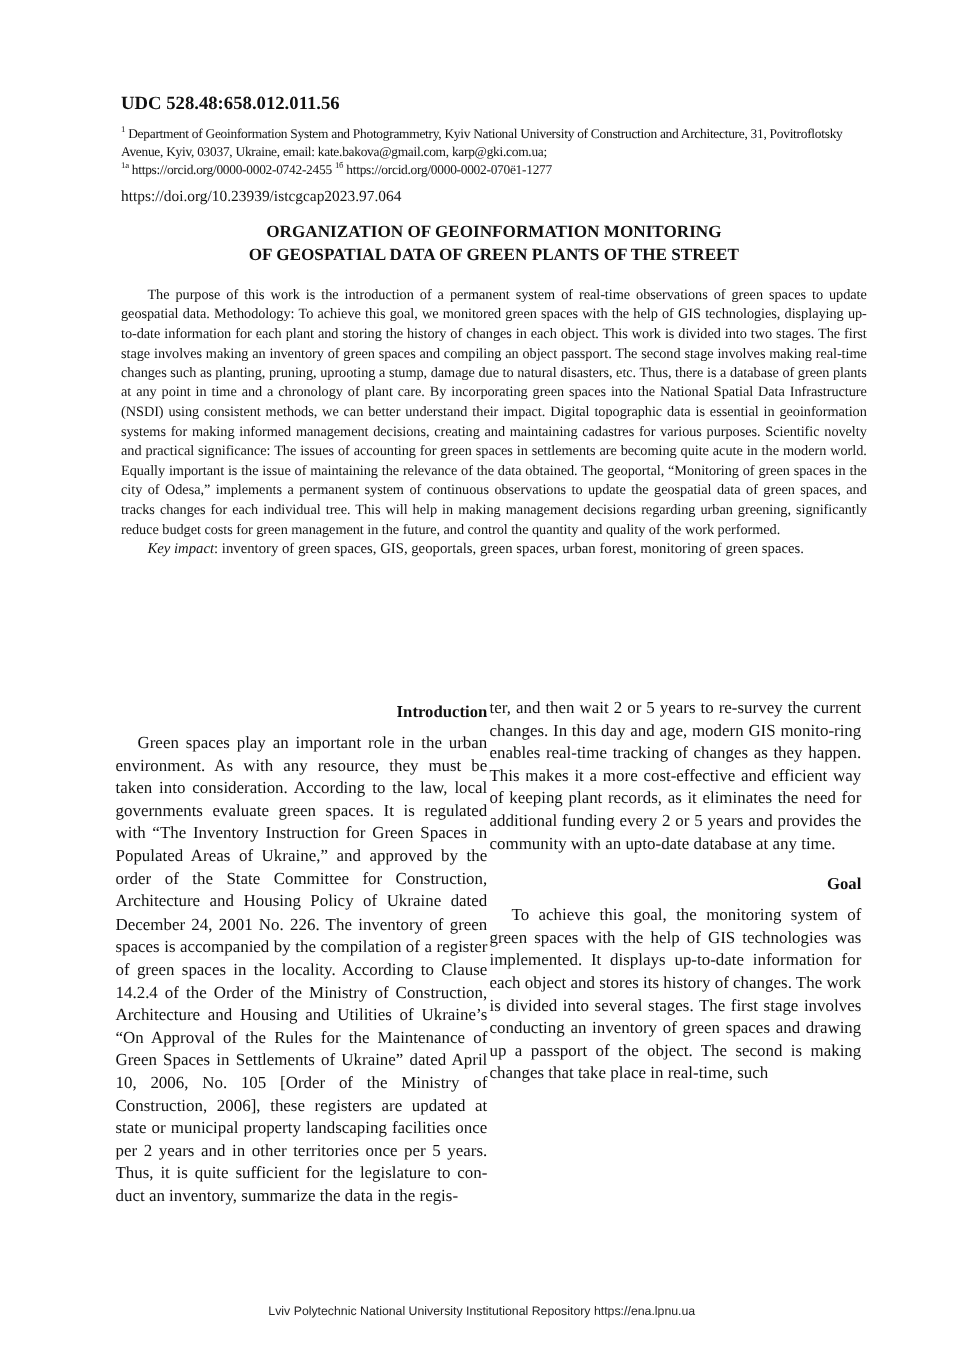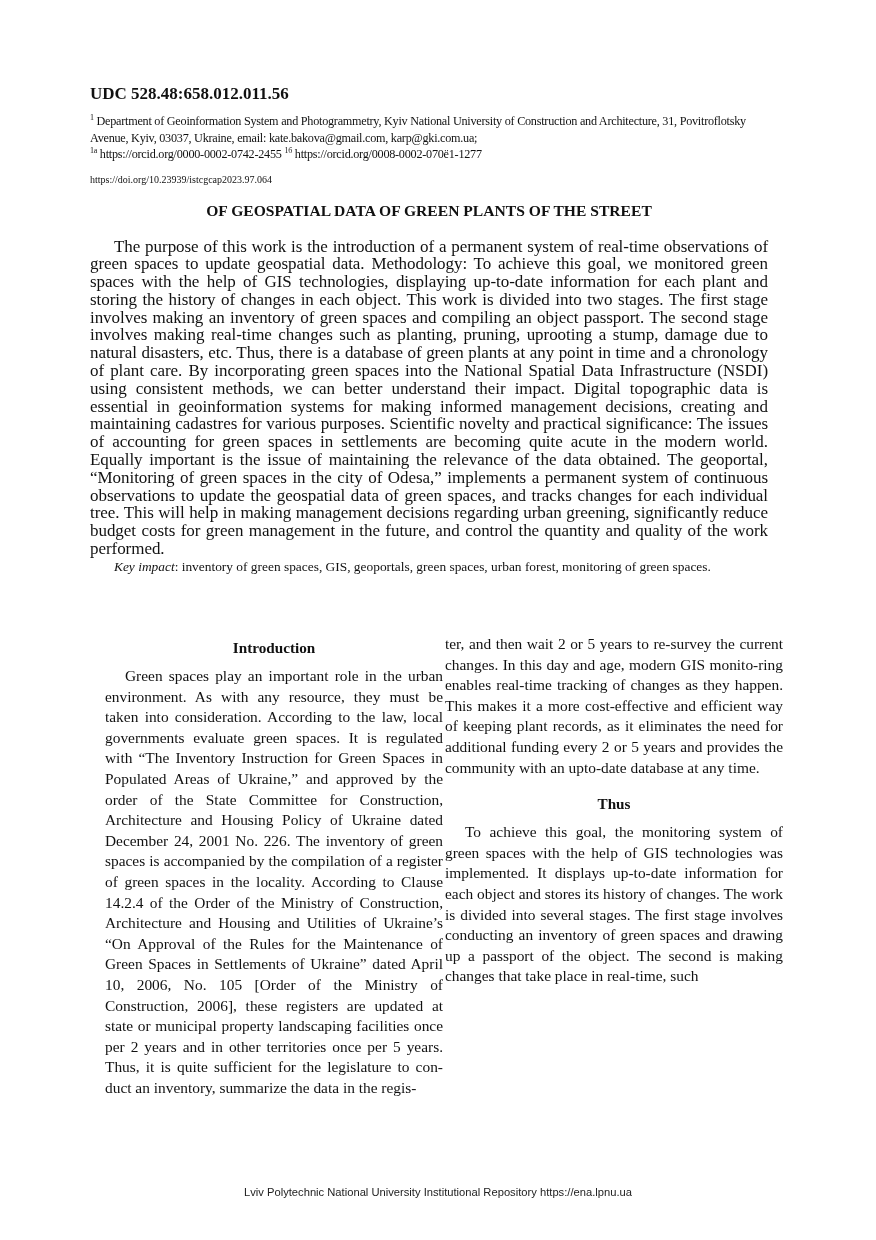--- a/index.html
+++ b/index.html
@@ -10,21 +10,21 @@
     body {
       width: 876px;
       height: 1240px;
       position: relative;
       overflow: hidden;
       color: #111111;
       font-family: "Liberation Serif", "DejaVu Serif", serif;
     }
     .page {
       position: absolute;
-      left: 90px;
+      left: 110px;
       top: 84px;
       width: 678px;
     }
     .udc {
       font-weight: bold;
       font-size: 17px;
       line-height: 20px;
       margin: 0 0 9px 0;
     }
     .authors {
@@ -43,33 +43,33 @@
       letter-spacing: -0.25px;
       font-weight: normal;
       margin: 0;
     }
     .affil sup {
       font-size: 8px;
       vertical-align: 5px;
       line-height: 0;
     }
     .doi {
-      font-size: 10px;
+      font-size: 14px;
       line-height: 16px;
       margin: 9px 0 12px 0;
     }
     .title {
       text-align: center;
       font-weight: bold;
       font-size: 15.6px;
       line-height: 21px;
       margin: 0 0 17px 0;
     }
     .abstract {
-      font-size: 17px;
+      font-size: 13px;
       line-height: 17.8px;
       text-align: justify;
       text-indent: 24px;
       margin: 0;
       letter-spacing: -0.05px;
     }
     .keywords {
       font-size: 13.4px;
       line-height: 17.8px;
       text-indent: 24px;
@@ -90,21 +90,21 @@
       line-height: 20.6px;
     }
     .col p {
       margin: 0;
       text-align: justify;
       text-indent: 20px;
     }
     .col h3 {
       font-size: 15.2px;
       font-weight: bold;
-      text-align: center;
+      text-align: right;
       margin: 4px 0 8px 0;
       line-height: 20px;
     }
     .col-right h3 { margin: 16px 0 8px 0; }
     .footer {
       position: absolute;
       top: 1186px;
       left: 0;
       width: 876px;
       text-align: center;
@@ -115,38 +115,39 @@
   </style>
 </head>
 <body>
 
 <div class="page">
   <div class="udc">UDC 528.48:658.012.011.56</div>
 
 
   <p class="affil">
     <sup>1</sup><span> Department of Geoinformation System and Photogrammetry, Kyiv National University of Construction and Architecture, 31, Povitroflotsky Avenue, Kyiv, 03037, Ukraine, email: kate.bakova@gmail.com, karp@gki.com.ua;</span><br>
-    <sup>1a</sup><span> https://orcid.org/0000-0002-0742-2455 </span><sup>1б</sup><span> https://orcid.org/0008-0002-070ё1-1277</span>
+    <sup>1a</sup><span> https://orcid.org/0000-0002-0742-2455 </span><sup>1б</sup><span> https://orcid.org/0000-0002-070ё1-1277</span>
   </p>
 
   <div class="doi">https://doi.org/10.23939/istcgcap2023.97.064</div>
 
   <div class="title">
+    <div>ORGANIZATION OF GEOINFORMATION MONITORING</div>
     <div>OF GEOSPATIAL DATA OF GREEN PLANTS OF THE STREET</div>
   </div>
 
   <p class="abstract">The purpose of this work is the introduction of a permanent system of real-time observations of green spaces to update geospatial data. Methodology: To achieve this goal, we monitored green spaces with the help of GIS technologies, displaying up-to-date information for each plant and storing the history of changes in each object. This work is divided into two stages. The first stage involves making an inventory of green spaces and compiling an object passport. The second stage involves making real-time changes such as planting, pruning, uprooting a stump, damage due to natural disasters, etc. Thus, there is a database of green plants at any point in time and a chronology of plant care. By incorporating green spaces into the National Spatial Data Infrastructure (NSDI) using consistent methods, we can better understand their impact. Digital topographic data is essential in geoinformation systems for making informed management decisions, creating and maintaining cadastres for various purposes. Scientific novelty and practical significance: The issues of accounting for green spaces in settlements are becoming quite acute in the modern world. Equally important is the issue of maintaining the relevance of the data obtained. The geoportal, “Monitoring of green spaces in the city of Odesa,” implements a permanent system of continuous observations to update the geospatial data of green spaces, and tracks changes for each individual tree. This will help in making management decisions regarding urban greening, significantly reduce budget costs for green management in the future, and control the quantity and quality of the work performed.</p>
   <p class="keywords"><em>Key impact</em><span>: inventory of green spaces, GIS, geoportals, green spaces, urban forest, monitoring of green spaces.</span></p>
 </div>
 
 <div class="columns">
   <div class="col col-left">
     <h3>Introduction</h3>
     <p>Green spaces play an important role in the urban environment. As with any resource, they must be taken into consideration. According to the law, local governments evaluate green spaces.  It is regulated with “The Inventory Instruction for Green Spaces in Populated Areas of Ukraine,” and ap­proved by the order of the State Committee for Construction, Architecture and Housing Policy of Ukraine dated December 24, 2001 No. 226. The inventory of green spaces is accompanied by the compilation of a register of green spaces in the locality. According to Clause 14.2.4 of the Order of the Ministry of Construction, Architecture and Housing and Utilities of Ukraine’s “On Approval of the Rules for the Maintenance of Green Spaces in Settlements of Ukraine” dated April 10, 2006, No. 105 [Order of the Ministry of Construction, 2006], these registers are updated at state or mu­nicipal property landscaping facilities once per 2 years and in other territories once per 5 years. Thus, it is quite sufficient for the legislature to con­duct an inventory, summarize the data in the regis-</p>
   </div>
   <div class="col col-right">
     <p style="text-indent:0">ter, and then wait 2 or 5 years to re-survey the cur­rent changes. In this day and age, modern GIS monito-ring enables real-time tracking of changes as they happen. This makes it a more cost-effective and efficient way of keeping plant records, as it eliminates the need for additional funding every 2 or 5 years and provides the community with an up­to-date database at any time.</p>
-    <h3>Thus</h3>
+    <h3>Goal</h3>
     <p>To achieve this goal, the monitoring system of green spaces with the help of GIS technologies was implemented. It displays up-to-date information for each object and stores its history of changes. The work is divided into several stages. The first stage involves conducting an inventory of green spaces and drawing up a passport of the object. The second is making changes that take place in real-time, such</p>
   </div>
 </div>
 
 <div class="footer">Lviv Polytechnic National University Institutional Repository https://ena.lpnu.ua</div>
 
 </body></html>

